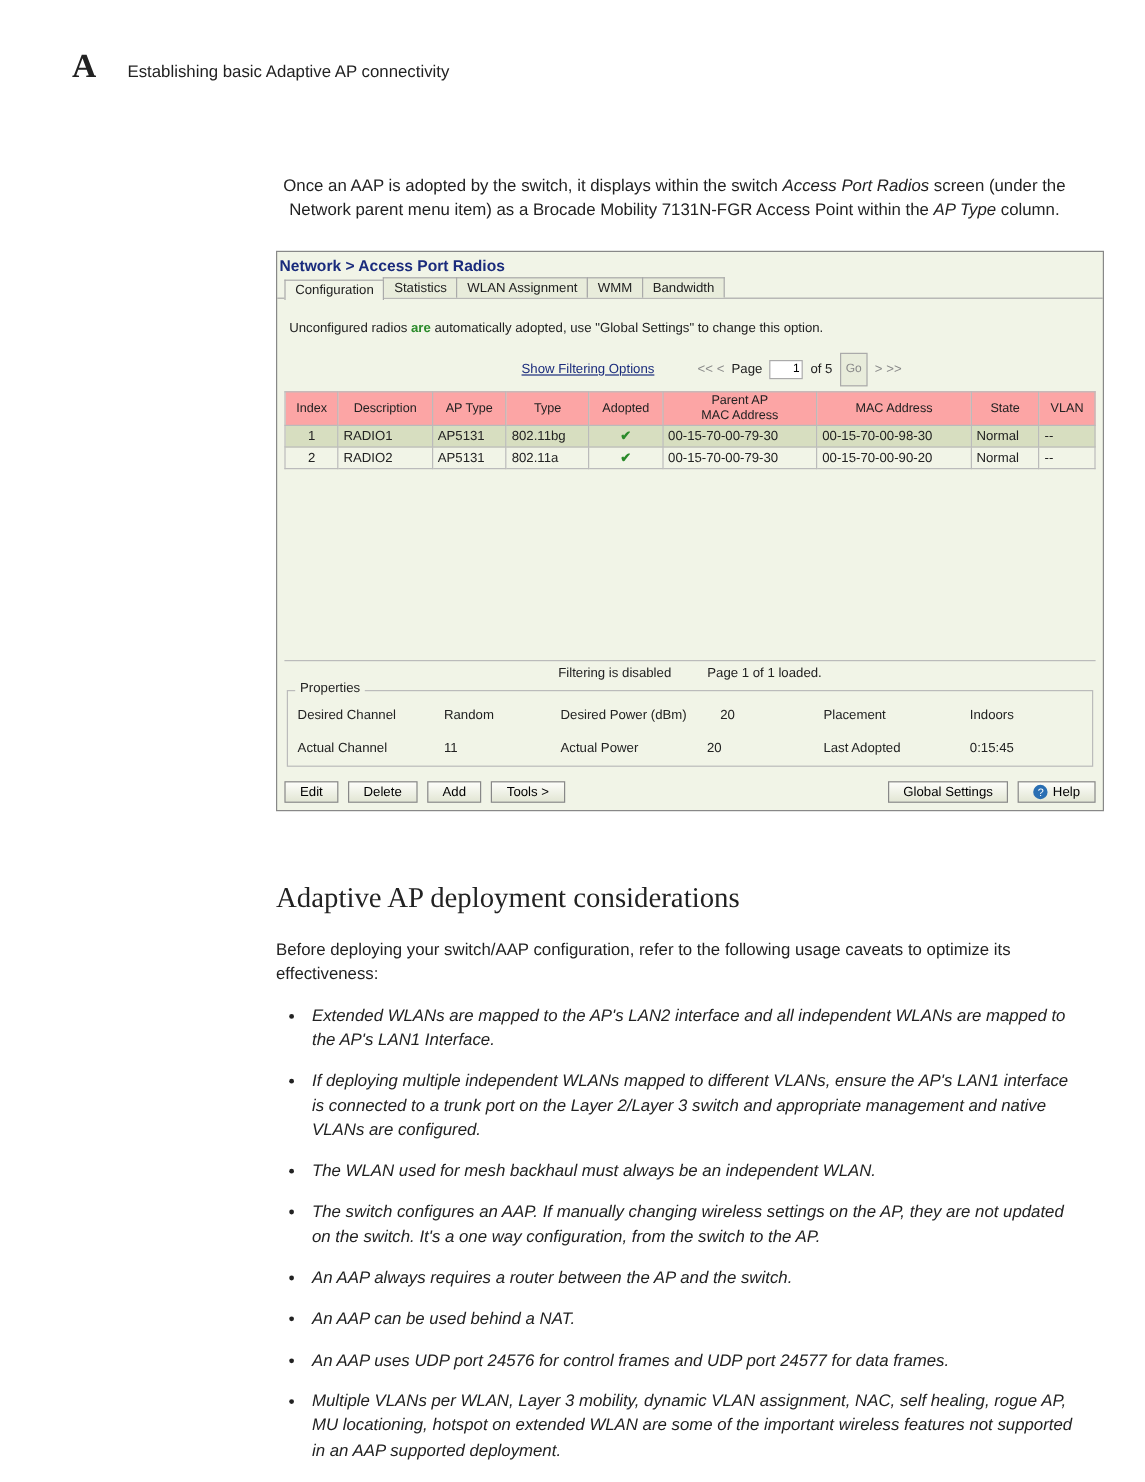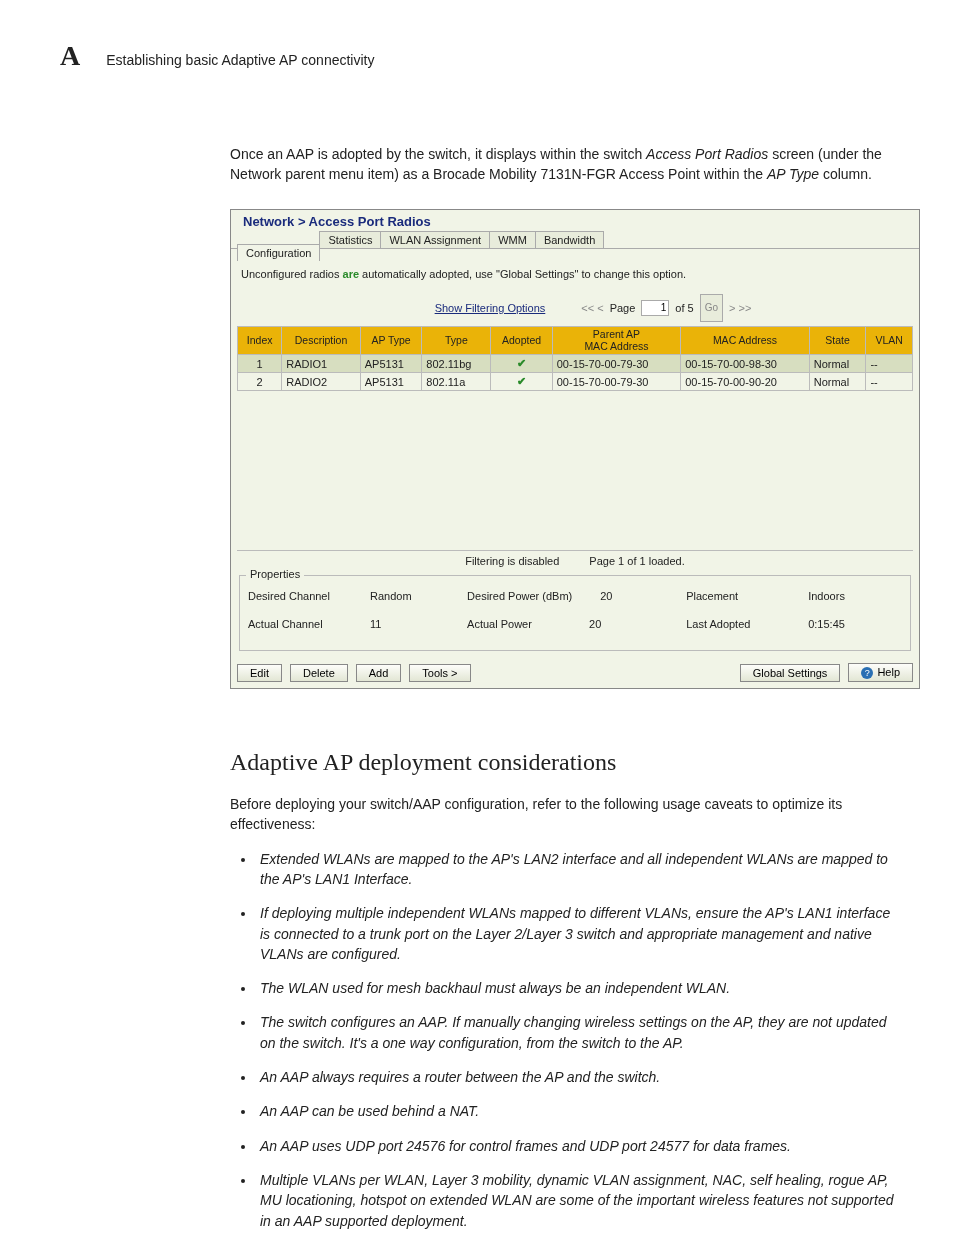--- a/index.html
+++ b/index.html
@@ -8,72 +8,72 @@
     padding: 40px 60px 60px 60px;
     width: 954px;
     font-family: Arial, Helvetica, sans-serif;
     color: #222;
     background: #fff;
     font-size: 14px;
   }
   .page-header { display: flex; align-items: baseline; gap: 26px; margin-bottom: 72px; }
   .page-header .letter { font-family: Georgia, 'Times New Roman', serif; font-size: 28px; font-weight: 600; }
   .page-header .title { font-size: 14px; }
-  .intro { margin: 0 0 24px 170px; font-size: 14px; line-height: 1.45; }
+  .intro { margin: 0 0 24px 170px; font-size: 14px; line-height: 1.45; text-align: center; }
   .intro .italic { font-style: italic; }
 
   .panel {
     margin-left: 170px;
     width: 690px;
     border: 1px solid #888;
     background: #f1f4e7;
     font-size: 11px;
   }
   .panel-title {
     color: #1a2b7c;
     font-weight: 700;
     font-size: 13px;
-    padding: 4px 6px 0 12px;
+    padding: 4px 6px 0 2px;
   }
   .tabs { display: flex; border-bottom: 1px solid #aaa; padding: 2px 6px 0 6px; gap: 0; }
   .tab {
     padding: 2px 8px;
     border: 1px solid #aaa;
     border-bottom: none;
     background: #e8ecdb;
     margin-right: -1px;
     font-size: 11px;
     cursor: pointer;
   }
-  .tab.active { background: #f1f4e7; position: relative; top: 13px; }
+  .tab.active { background: #f1f4e7; position: relative; top: 2px; }
 
   .notice { text-align: left; padding: 18px 10px 10px 10px; font-size: 11px; line-height: 1.4; }
   .notice .are { color: #2a8a2a; font-weight: 700; }
 
   .pager { display: flex; align-items: center; justify-content: center; gap: 6px; padding: 2px 0 4px 0; font-size: 11px; margin-left: 36px; }
   .pager .link { color: #1a2b7c; text-decoration: underline; cursor: pointer; }
   .pager .nav { color: #888; }
   .pager input.pagefield { width: 28px; height: 16px; font-size: 10px; text-align: right; border: 1px solid #aaa; background: #fff; }
   .pager button.go { height: 28px; font-size: 10px; padding: 0 4px; border: 1px solid #aaa; background: #e8ecdb; color: #888; }
 
   table.grid { width: calc(100% - 12px); margin: 0 6px; border-collapse: collapse; font-size: 11px; }
   table.grid th, table.grid td { border: 1px solid #bbb; padding: 2px 4px; text-align: left; height: 16px; }
-  table.grid th { background: #eab308; text-align: center; font-weight: 400; font-size: 10.5px; line-height: 1.1; }
+  table.grid th { background: #fca5a5; text-align: center; font-weight: 400; font-size: 10.5px; line-height: 1.1; }
   table.grid tr.sel td { background: #d7dec0; }
   table.grid td.center { text-align: center; }
   .check { color: #2a8a2a; font-weight: 700; }
 
   .table-area { height: 160px; border-bottom: 1px solid #bbb; margin: 0 6px; }
 
   .status { display: flex; justify-content: center; gap: 30px; padding: 4px 13px; font-size: 11px; }
 
   .props { margin: 4px 8px 8px 8px; border: 1px solid #bbb; padding: 10px 8px 6px 8px; position: relative; }
   .props .legend { position: absolute; top: -8px; left: 6px; background: #f1f4e7; padding: 0 4px; font-size: 11px; }
   .props-row { display: flex; justify-content: space-between; margin: 4px 0 16px 0; font-size: 11px; }
-  .props-row:last-child { margin-bottom: 14px; }
+  .props-row:last-child { margin-bottom: 2px; }
   .props-row > div { display: flex; gap: 28px; width: 33%; }
   .props-row > div .lbl { min-width: 94px; }
 
   .btnbar { display: flex; padding: 4px 6px 6px 6px; gap: 8px; align-items: center; }
   .btnbar .spacer { flex: 1; }
   .btnbar button {
     font-size: 11px;
     padding: 2px 12px;
     border: 1px solid #888;
     background: linear-gradient(#fdfdfa, #e2e6d4);

